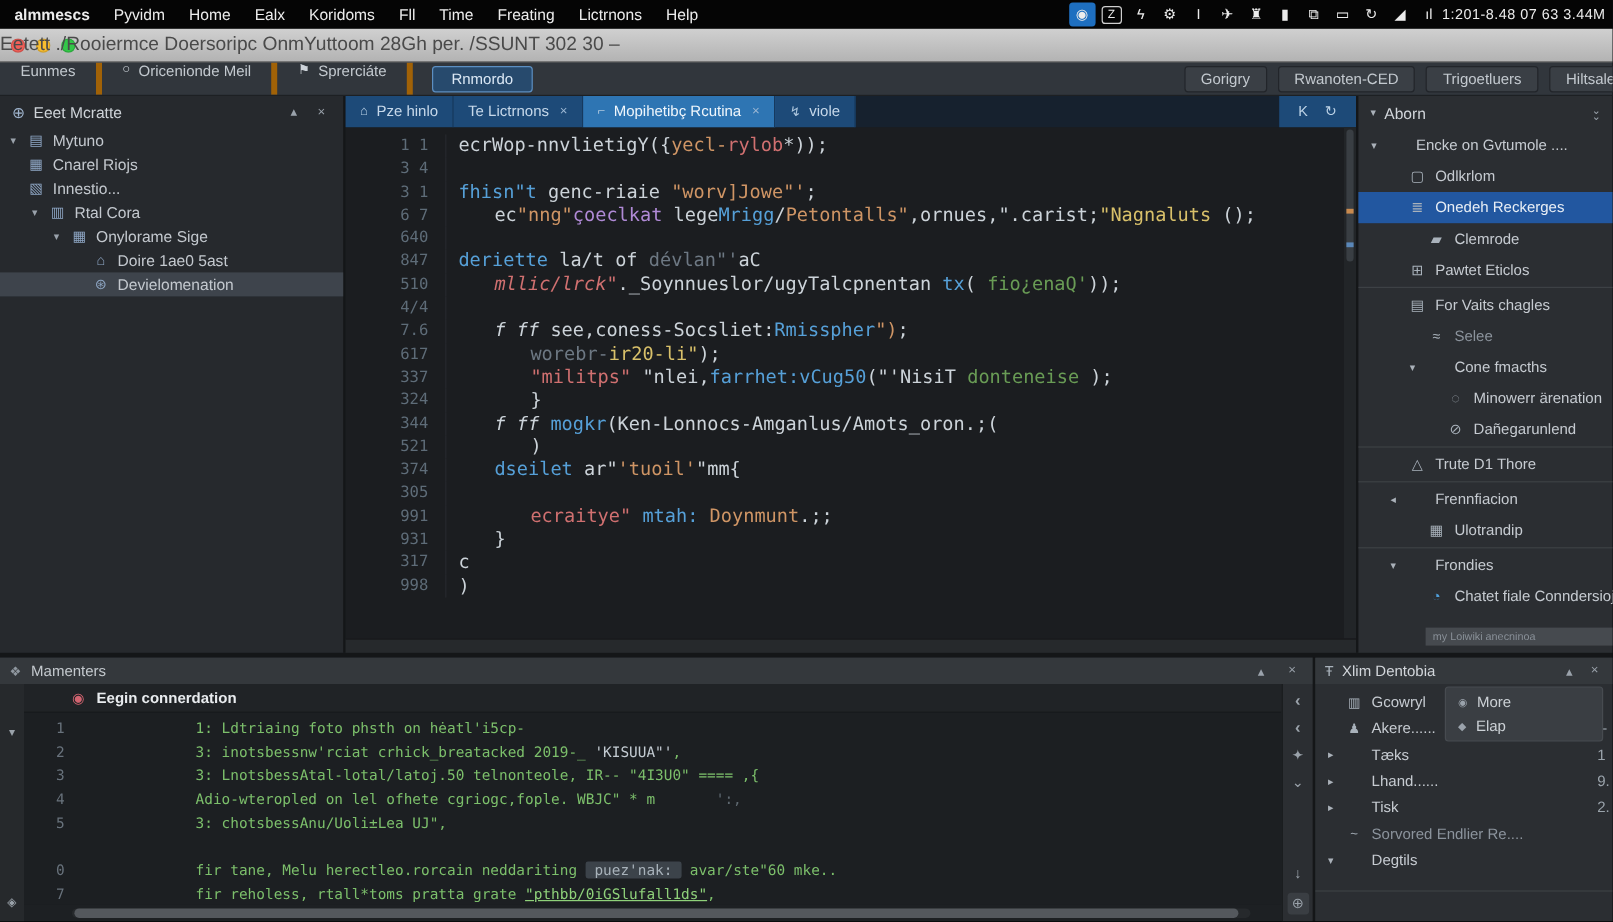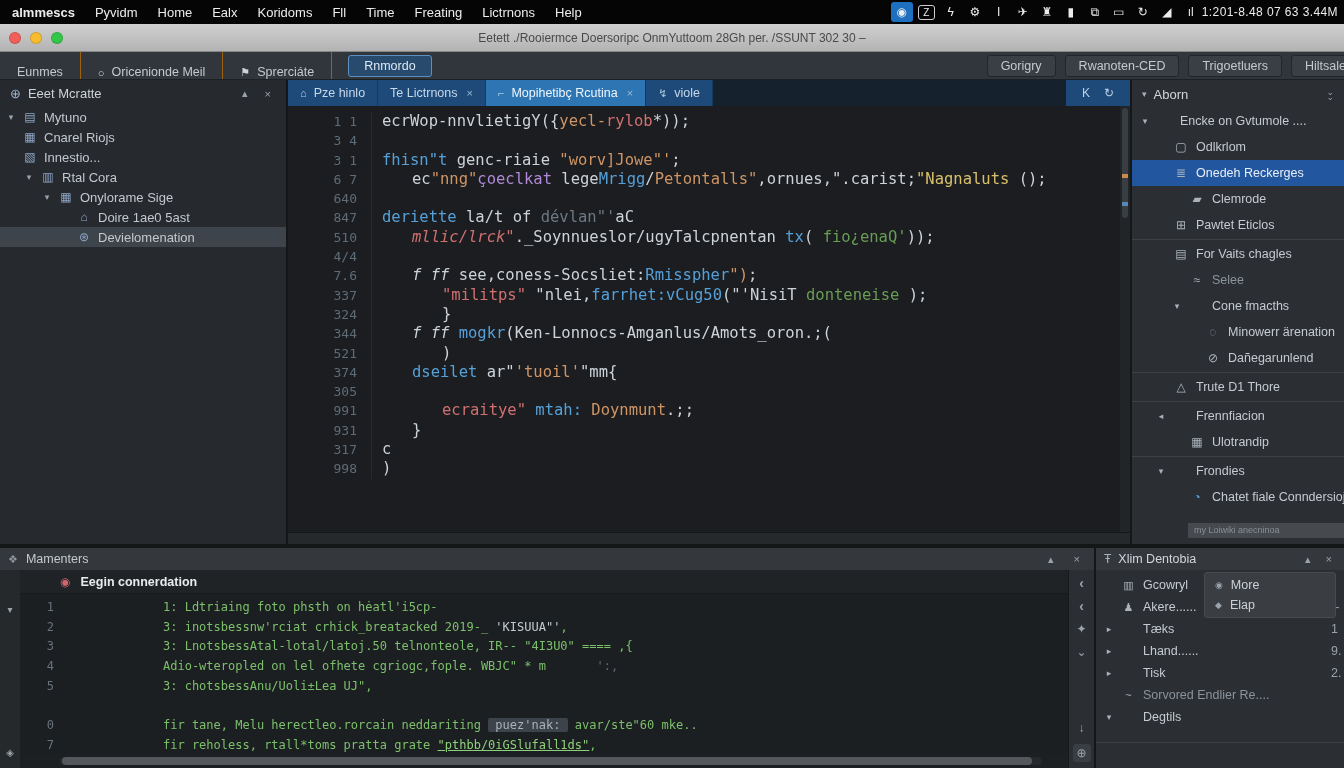--- a/index.html
+++ b/index.html
@@ -15,26 +15,26 @@
   .mb-right{margin-left:auto;display:flex;align-items:center;gap:2px}
   .st-icon{min-width:22px;height:20px;line-height:20px;text-align:center;font-size:12px;color:#ececec;white-space:nowrap}
   .st-icon.hl{background:var(--menubar-highlight);border-radius:3px}
   .st-icon.boxed{border:1px solid #cfcfcf;border-radius:3px;height:15px;line-height:13px;min-width:17px;font-size:10px;margin:0 3px}
   .clock{font-size:12px;margin-left:0;letter-spacing:.4px;white-space:nowrap}
 
   
   .titlebar{height:28px;background:linear-gradient(#d0d0d0,#b3b3b3);border-bottom:1px solid #868686;
     display:flex;align-items:center;position:relative}
   .tl{width:12px;height:12px;border-radius:50%;margin-left:9px;border:1px solid rgba(0,0,0,.15)}
-  .win-title{position:absolute;left:0;right:0;text-align:center;font-size:12px;color:#4a4a4a}
+  .win-title{position:absolute;left:0;right:0;text-align:left;font-size:16px;color:#4a4a4a}
 
   
   .toolbar{height:28px;background:#31363c;display:flex;align-items:center;font-size:12.5px;color:#c3c9cf;overflow:hidden;border-bottom:1px solid #1d2023}
   .tsegs{display:flex;height:100%}
-  .tseg{padding:0 17px;height:100%;display:flex;align-items:flex-end;gap:7px;border-right:1px solid #a16207;cursor:default;white-space:nowrap}
+  .tseg{padding:0 17px;height:100%;display:flex;align-items:flex-start;gap:7px;border-right:5px solid #a16207;cursor:default;white-space:nowrap}
   .tseg-ic{font-size:11px;color:#cdd3d9}
   .run-btn{margin-left:16px;padding:3px 15px;background:#274a6d;border:1px solid var(--run-button-border);border-radius:3px;color:#dbe8f5;font-size:12.5px}
   .tb-right{margin-left:auto;display:flex;gap:9px;margin-right:-16px}
   .tb-btn{padding:3px 13px;background:#3a3f45;border:1px solid #22252a;border-radius:3px;color:#c3c9cf;font-size:12.5px;white-space:nowrap}
 
   
   .main{display:flex;height:464px}
 
   
   .sidebar{width:288px;background:#26292d;border-right:2px solid #141618;display:flex;flex-direction:column;flex:none}
@@ -316,20 +316,24 @@
             </div>
             <div class="cl">
               <span class="gut">4/4</span>
               <span class="code" style="padding-left: 10px;"></span>
             </div>
             <div class="cl">
               <span class="gut">7.6</span>
               <span class="code" style="padding-left: 40px;"><span class="tk-wi">f ff</span><span class="tk-w"> see,coness-Socsliet:</span><span class="tk-b">Rmisspher</span><span class="tk-o">")</span><span class="tk-w">;</span></span>
             </div>
             <div class="cl">
+              <span class="gut">617</span>
+              <span class="code" style="padding-left: 70px;"><span class="tk-gr">worebr-</span><span class="tk-y">ir20-li"</span><span class="tk-w">);</span></span>
+            </div>
+            <div class="cl">
               <span class="gut">337</span>
               <span class="code" style="padding-left: 70px;"><span class="tk-r">"militps"</span><span class="tk-w"> "nlei,</span><span class="tk-b">farrhet:vCug50</span><span class="tk-w">("'NisiT </span><span class="tk-g">donteneise</span><span class="tk-w"> );</span></span>
             </div>
             <div class="cl">
               <span class="gut">324</span>
               <span class="code" style="padding-left: 70px;"><span class="tk-w">}</span></span>
             </div>
             <div class="cl">
               <span class="gut">344</span>
               <span class="code" style="padding-left: 40px;"><span class="tk-wi">f ff </span><span class="tk-b">mogkr</span><span class="tk-w">(Ken-Lonnocs-Amganlus/Amots_oron.;(</span></span>

